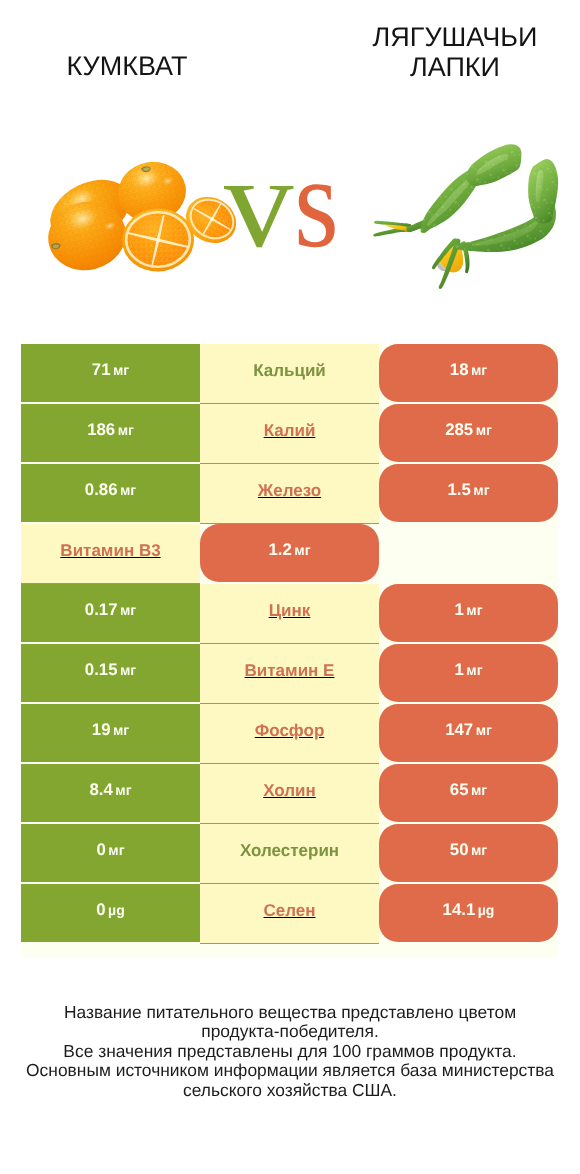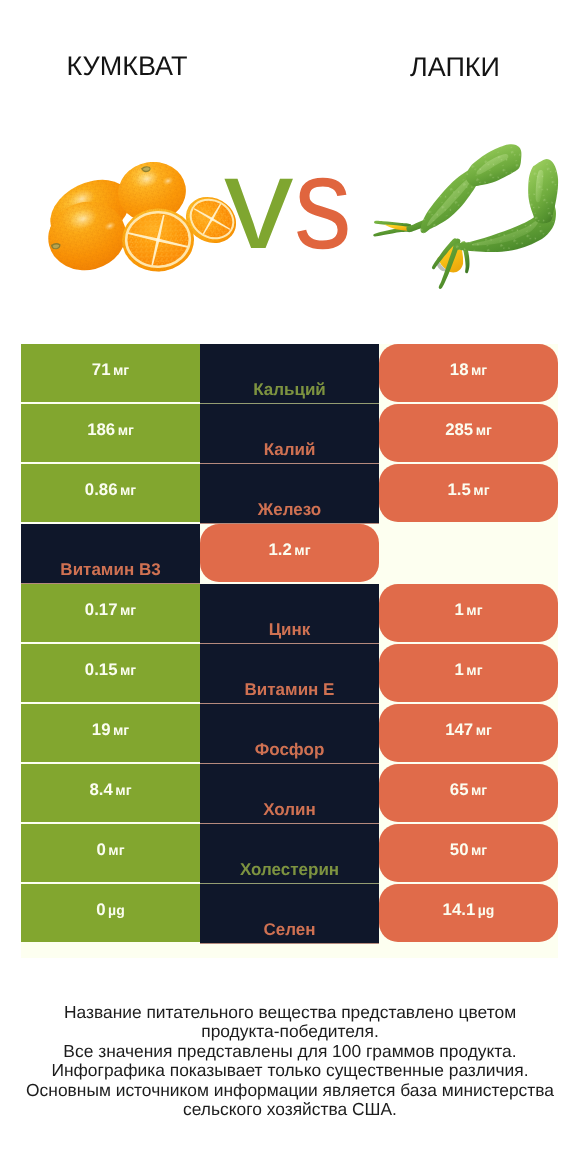--- a/index.html
+++ b/index.html
@@ -9,53 +9,53 @@
   .page{position:absolute;left:0;top:0;width:580px;height:1174px;background:#fff;}
 
   .title{position:absolute;color:#141414;font-size:27px;font-weight:400;
          line-height:30px;text-align:center;}
   #title-left{left:8px;top:51px;width:238px;}
   #title-right{left:336px;top:22px;width:238px;}
 
   #kumquat-img{position:absolute;left:46px;top:162px;width:190px;height:114px;}
   #frog-img{position:absolute;left:373px;top:142px;width:188px;height:150px;}
   .vs{position:absolute;top:137px;left:224px;font-size:131px;line-height:1;
-      font-weight:400;letter-spacing:0px;white-space:nowrap;}
+      font-weight:400;letter-spacing:0px;white-space:nowrap;font-family:Liberation Serif, serif;}
   .vs .v{color:#7fa630;display:inline-block;transform:scaleX(1.06);transform-origin:left center;}
   .vs .s{color:#e0653e;display:inline-block;transform:scaleX(0.88);transform-origin:left center;margin-left:4px;}
 
   .table{position:absolute;left:21px;top:344px;width:537px;background:#fdfff0;}
   .row{position:relative;height:58px;margin-bottom:2px;display:flex;}
   .row:last-child{margin-bottom:16px;}
   .cell{width:179px;height:58px;box-sizing:border-box;
         display:flex;align-items:center;justify-content:center;}
   .cell-mid{height:60px;margin-top:0px;}
   .cell-left{background:#82a62f;}
   .cell-right{background:#e06b4a;border-radius:19px;}
-  .cell-mid{background:#0f172a;border-bottom:1.4px solid;align-items:flex-end;}
+  .cell-mid{background:#fef9c3;border-bottom:1.4px solid;}
   .val{color:#fbfdf0;font-size:16.8px;font-weight:700;white-space:nowrap;
        position:relative;top:-3px;}
   .val .u{font-size:14px;font-weight:700;margin-left:2.5px;}
   .nut{font-size:17px;font-weight:700;white-space:nowrap;position:relative;top:-3px;}
   .w-left .nut{color:#7d9340;}
   .w-right .nut{color:#cf7152;}
   .w-left.cell-mid{border-bottom-color:#949d72;}
-  .w-right.cell-mid{border-bottom-color:#b58a7d;}
+  .w-right.cell-mid{border-bottom-color:#b58a7d;text-decoration:underline;}
 
   .footer{position:absolute;left:0;top:1003px;width:580px;text-align:center;
           color:#1c1c1c;font-size:17.4px;line-height:19.4px;font-weight:400;}
   .footer div{white-space:nowrap;text-align:center;}
 </style>
 </head>
 <body>
 
 <div class="page">
 
   <div class="title" id="title-left">КУМКВАТ</div>
-  <div class="title" id="title-right"><br><span>ЛАПКИ</span></div>
+  <div class="title" id="title-right"><span>ЛЯГУШАЧЬИ</span><br><span>ЛАПКИ</span></div>
 
   <div id="kumquat-img"><svg width="190" height="114" viewBox="0 0 190 114" xmlns="http://www.w3.org/2000/svg">
         <defs>
           <radialGradient id="ks1" cx="40%" cy="24%" r="80%">
             <stop offset="0" stop-color="#ffc93f"></stop>
             <stop offset=".3" stop-color="#fdae16"></stop>
             <stop offset=".68" stop-color="#fb9506"></stop>
             <stop offset="1" stop-color="#f58503"></stop>
           </radialGradient>
           <radialGradient id="ks2" cx="42%" cy="22%" r="82%">
@@ -367,18 +367,17 @@
       <div class="cell cell-right">
           <span class="val"><span>14.1</span><span class="u">µg</span></span>
         </div>
     </div>
   </div>
 
   <div class="footer">
     <div>Название питательного вещества представлено цветом</div>
     <div>продукта-победителя.</div>
     <div>Все значения представлены для 100 граммов продукта.</div>
-    <div>Инфографика показывает только существенные различия.</div>
     <div>Основным источником информации является база министерства</div>
     <div>сельского хозяйства США.</div>
   </div>
 
 </div>
 
 </body></html>

